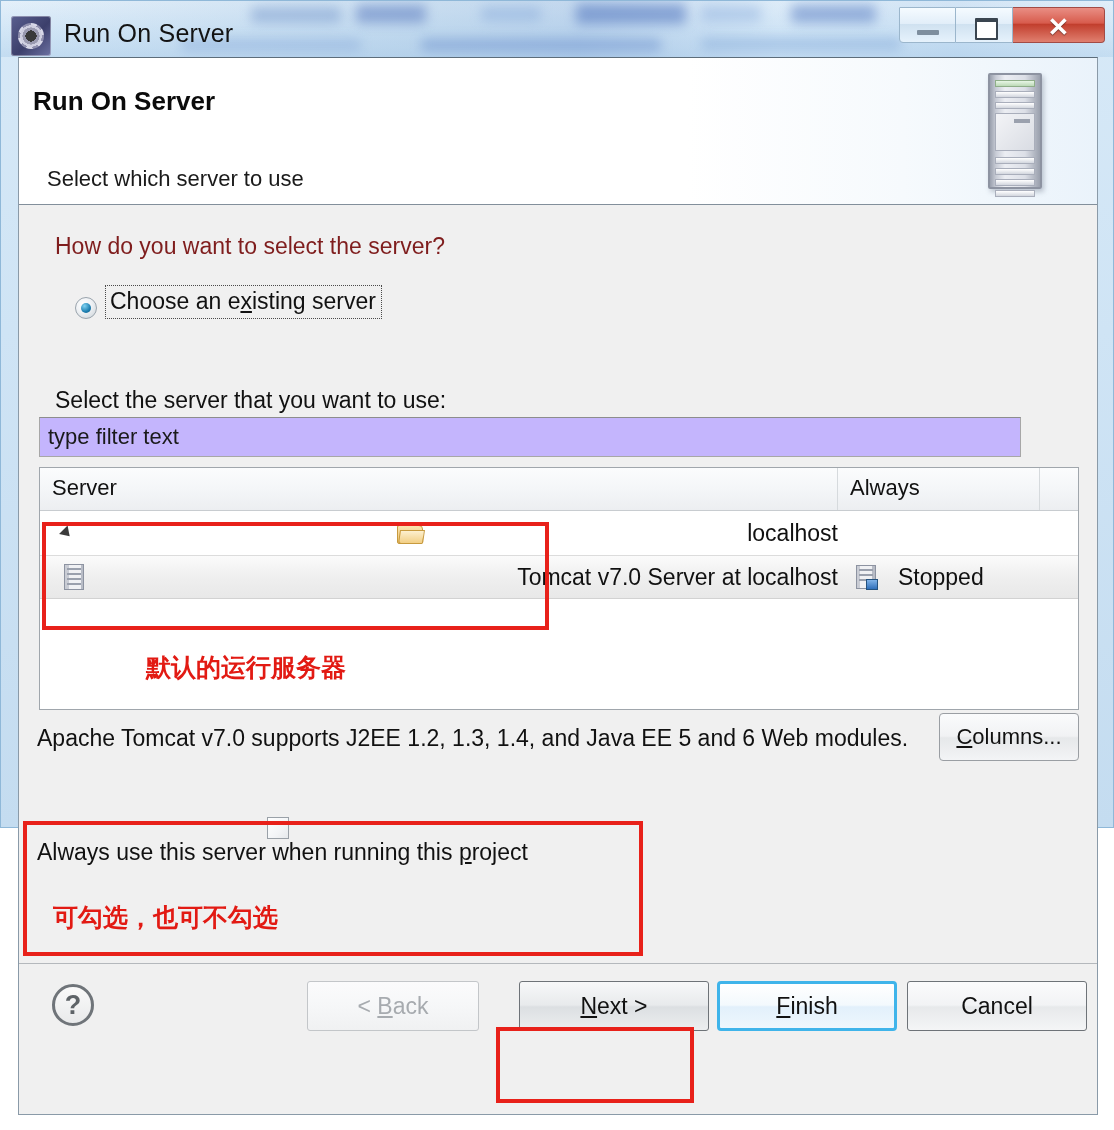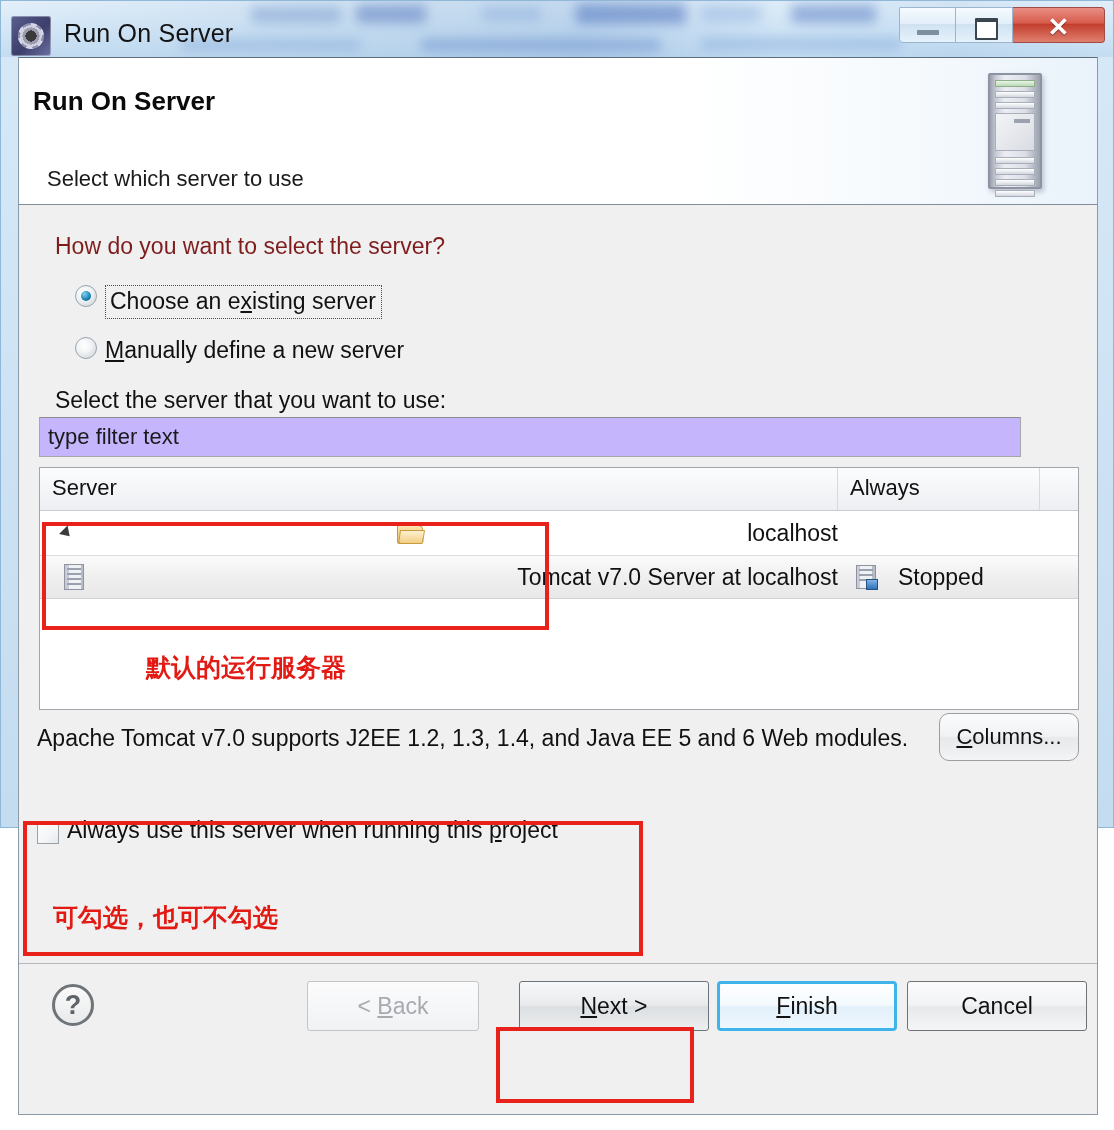--- a/index.html
+++ b/index.html
@@ -199,21 +199,21 @@
     padding: 0 18px;
     height: 760px;
   }
   .q-label {
     position: absolute; left: 36px; top: 28px;
     font-size: 23px; color: #7f1d1d;
   }
   .radio-row {
     position: absolute;
     display: flex;
-    align-items: flex-start;
+    align-items: flex-end;
   }
   .radio-row.r1 { left: 56px; top: 80px; }
   .radio-row.r2 { left: 56px; top: 132px; }
   .radio-dot {
     width: 22px; height: 22px;
     border-radius: 50%;
     box-sizing: border-box;
     border: 1px solid #9aa4ad;
     background: radial-gradient(circle at 38% 33%, #ffffff 0%, #eef1f4 45%, #c9d0d6 100%);
     margin-right: 8px;
@@ -404,34 +404,35 @@
     font-size: 23px;
     color: #111;
     line-height: 1.32;
   }
   #columns-btn {
     position: absolute;
     left: 920px; top: 508px;
     width: 140px; height: 48px;
     box-sizing: border-box;
     border: 1px solid #9a9ea3;
-    border-radius: 10px;
+    border-radius: 4px;
     background: linear-gradient(to bottom, #fafbfc 0%, #f1f2f4 48%, #e6e8ea 52%, #f3f4f6 100%);
     font-family: "Liberation Sans", sans-serif;
     font-size: 22px;
     color: #111;
     cursor: pointer;
   }
 
   
   #check-row {
     position: absolute;
     left: 18px; top: 612px;
     display: flex;
-    align-items: flex-end;
+    align-items: center;
+    flex-direction: column;
   }
   .cbox {
     width: 22px; height: 22px;
     box-sizing: border-box;
     border: 1px solid #9aa1a8;
     background: linear-gradient(135deg, #ffffff 0%, #f3f5f7 60%, #e6e9ec 100%);
     margin-right: 8px;
     flex: none;
   }
   #check-label {
@@ -550,24 +551,20 @@
 
     <div id="content">
 
       <div class="q-label">How do you want to select the server?</div>
 
       <div class="radio-row r1">
         <span class="radio-dot on"></span>
         <span class="radio-label focus-ring"><span>Choose an e</span><span class="u">x</span><span>isting server</span></span>
       </div>
 
-      <div class="radio-row r2">
-        <span class="radio-dot off"></span>
-        <span class="radio-label"><span class="u">M</span><span>anually define a new server</span></span>
-      </div>
 
       <div class="sel-label">Select the server that you want to use:</div>
 
       <input id="filter-input" type="text" value="type filter text" style="">
 
       <div id="tree-panel">
         <div id="tree-head">
           <div class="col c1">Server</div>
           <div class="col c2">Always</div>
           <div class="col c3"></div>

